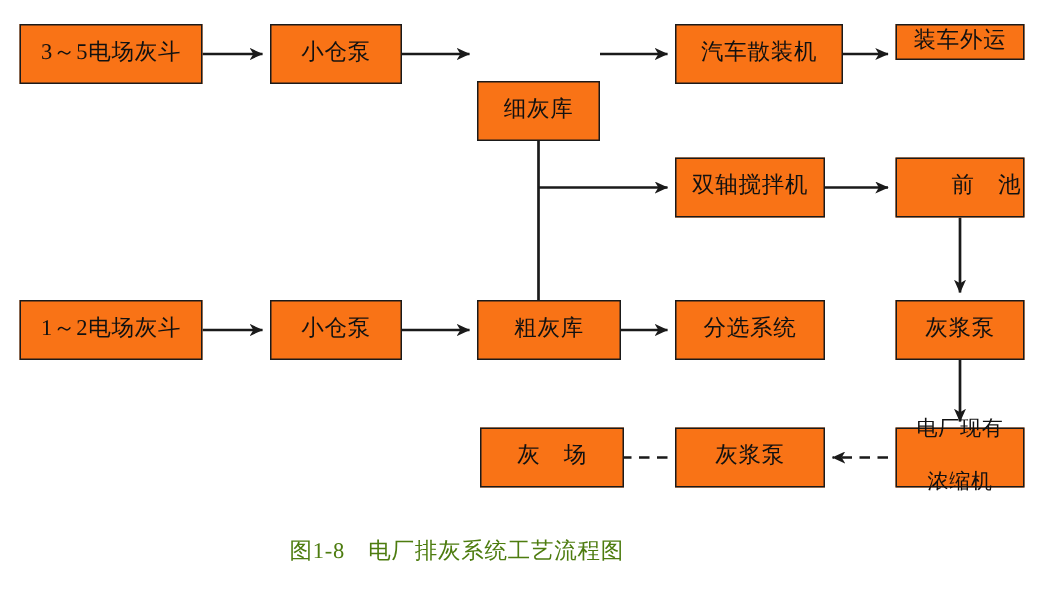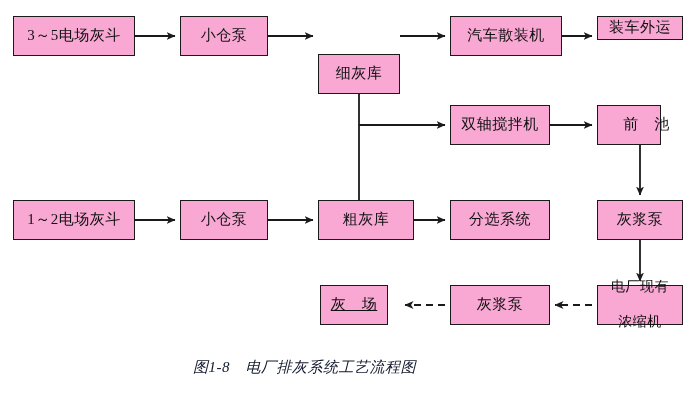--- a/index.html
+++ b/index.html
@@ -12,44 +12,43 @@
     width: 700px;
     height: 400px;
     background: #ffffff;
     font-family: "Liberation Serif", "DejaVu Serif", serif;
     overflow: hidden;
   }
   .node {
     position: absolute;
     box-sizing: border-box;
     border: 1px solid #1a1a1a;
-    background: #f9a8d4;
+    background: #f97316;
     display: flex;
     align-items: center;
     justify-content: center;
     text-align: center;
     color: #111111;
     font-size: 15px;
     line-height: 1.15;
     white-space: pre;
     letter-spacing: 0.5px;
   }
   .node.two-line {
     font-size: 14px;
     line-height: 1.05;
     flex-direction: column;
     gap: 20px;
   }
   .caption {
     position: absolute;
-    color: #0f172a;
+    color: #4d7c0f;
     font-size: 15px;
     letter-spacing: 0.5px;
     white-space: pre;
-    font-style: italic;
   }
   svg.links {
     position: absolute;
     left: 0;
     top: 0;
     width: 700px;
     height: 400px;
     pointer-events: none;
   }
 </style>
@@ -80,24 +79,24 @@
         <polyline points="445,305 405,305" fill="none" stroke="#1a1a1a" stroke-width="1.8" stroke-dasharray="7,5" marker-end="url(#arrowhead)"></polyline>
       </g>
   </svg>
   <div id="node-layer">
       <div class="node" style="left: 13px; top: 16px; width: 122px; height: 40px;">3～5电场灰斗</div>
       <div class="node" style="left: 180px; top: 16px; width: 88px; height: 40px;">小仓泵</div>
       <div class="node" style="left: 318px; top: 16px; width: 82px; height: 40px; margin-top: 38px;">细灰库</div>
       <div class="node" style="left: 450px; top: 16px; width: 112px; height: 40px;">汽车散装机</div>
       <div class="node" style="left: 597px; top: 16px; width: 86px; height: 24px;">装车外运</div>
       <div class="node" style="left: 450px; top: 105px; width: 100px; height: 40px; text-align: center;">双轴搅拌机</div>
-      <div class="node" style="left: 597px; top: 105px; width: 64px; height: 40px; padding-left: 35px;">前　池</div>
+      <div class="node" style="left: 597px; top: 105px; width: 86px; height: 40px; padding-left: 35px;">前　池</div>
       <div class="node" style="left: 13px; top: 200px; width: 122px; height: 40px;">1～2电场灰斗</div>
       <div class="node" style="left: 180px; top: 200px; width: 88px; height: 40px;">小仓泵</div>
       <div class="node" style="left: 318px; top: 200px; width: 96px; height: 40px;">粗灰库</div>
       <div class="node" style="left: 450px; top: 200px; width: 100px; height: 40px;">分选系统</div>
       <div class="node" style="left: 597px; top: 200px; width: 86px; height: 40px;">灰浆泵</div>
-      <div class="node" style="left: 320px; top: 285px; width: 68px; height: 40px; text-decoration: underline;">灰　场</div>
+      <div class="node" style="left: 320px; top: 285px; width: 96px; height: 40px;">灰　场</div>
       <div class="node" style="left: 450px; top: 285px; width: 100px; height: 40px;">灰浆泵</div>
       <div class="node two-line" style="left: 597px; top: 285px; width: 86px; height: 40px;"><span>电厂现有</span><span>浓缩机</span></div>
     </div>
   <div class="caption" style="left: 193px; top: 358px;">图1-8　电厂排灰系统工艺流程图</div>
 </div>
 
 </body></html>

